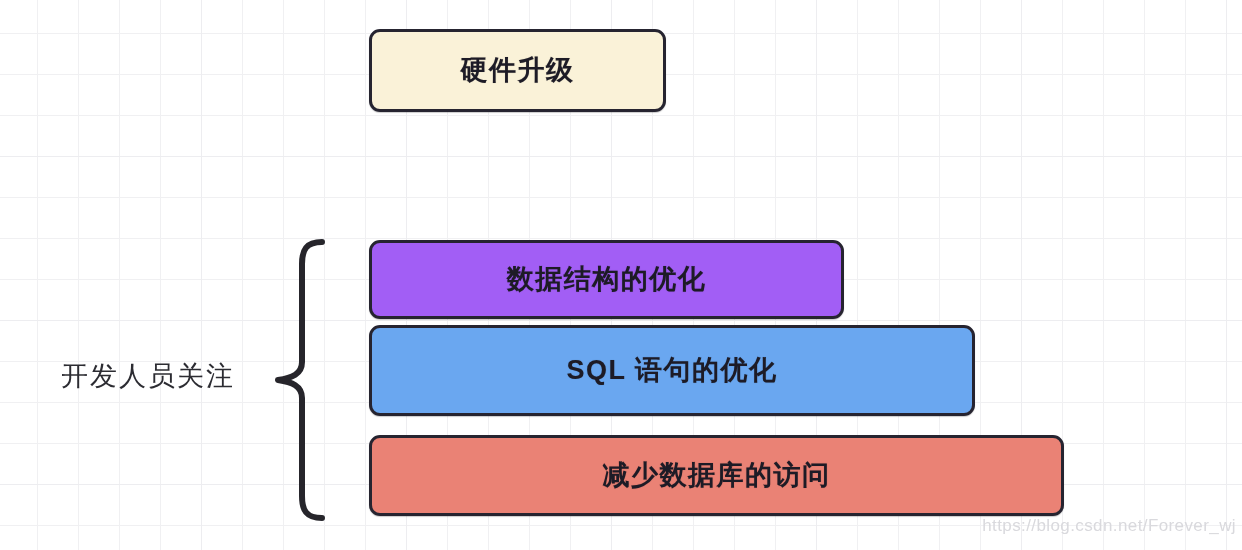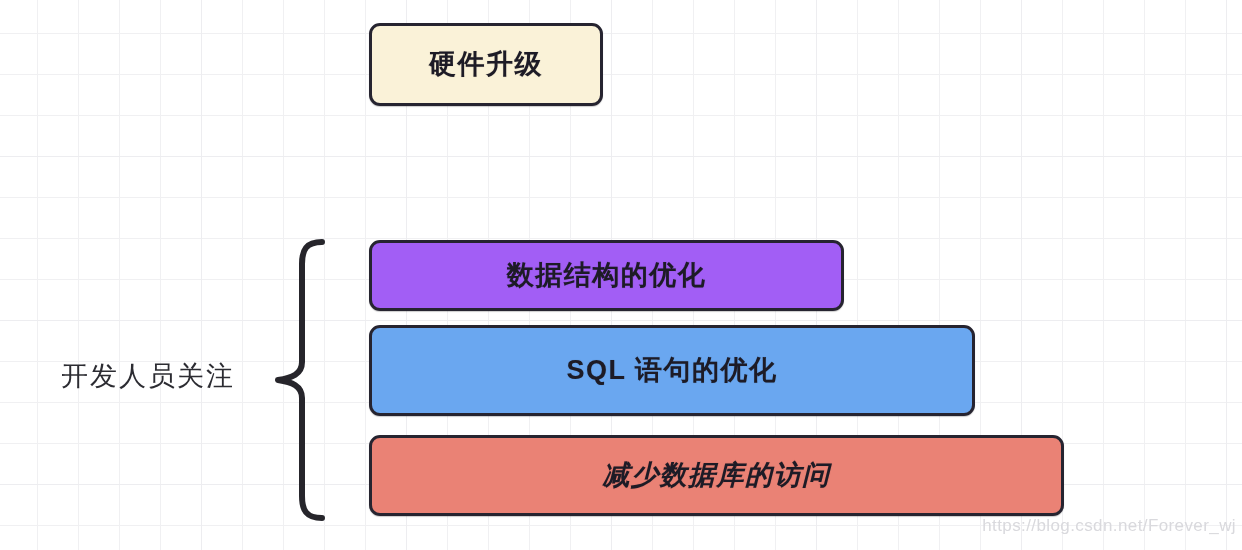--- a/index.html
+++ b/index.html
@@ -54,25 +54,25 @@
     font-size: 27px;
     font-weight: bold;
     color: #1d1b26;
     letter-spacing: 1.5px;
     line-height: 1;
     white-space: nowrap;
     text-shadow: 0 0 1px rgba(0,0,0,0.25);
   }
 
   
-  #box-hardware-upgrade   { left: 369px; top: 23px;  width: 234px; height: 83px; }
+  #box-hardware-upgrade   { left: 369px; top: 29px;  width: 297px; height: 83px; }
   #box-db-config          { left: 369px; top: 127px; width: 372px; height: 84px; }
-  #box-data-structure     { left: 369px; top: 240px; width: 475px; height: 71px; }
+  #box-data-structure     { left: 369px; top: 240px; width: 475px; height: 79px; }
   #box-sql-optimization   { left: 369px; top: 325px; width: 606px; height: 91px; }
-  #box-reduce-db-access   { left: 369px; top: 435px; width: 695px; height: 81px; font-style: italic; }
+  #box-reduce-db-access   { left: 369px; top: 435px; width: 695px; height: 81px; }
 
   
   #developer-focus-group {
     position: absolute;
     left: 0px;
     top: 230px;
     width: 370px;
     height: 300px;
   }
 

